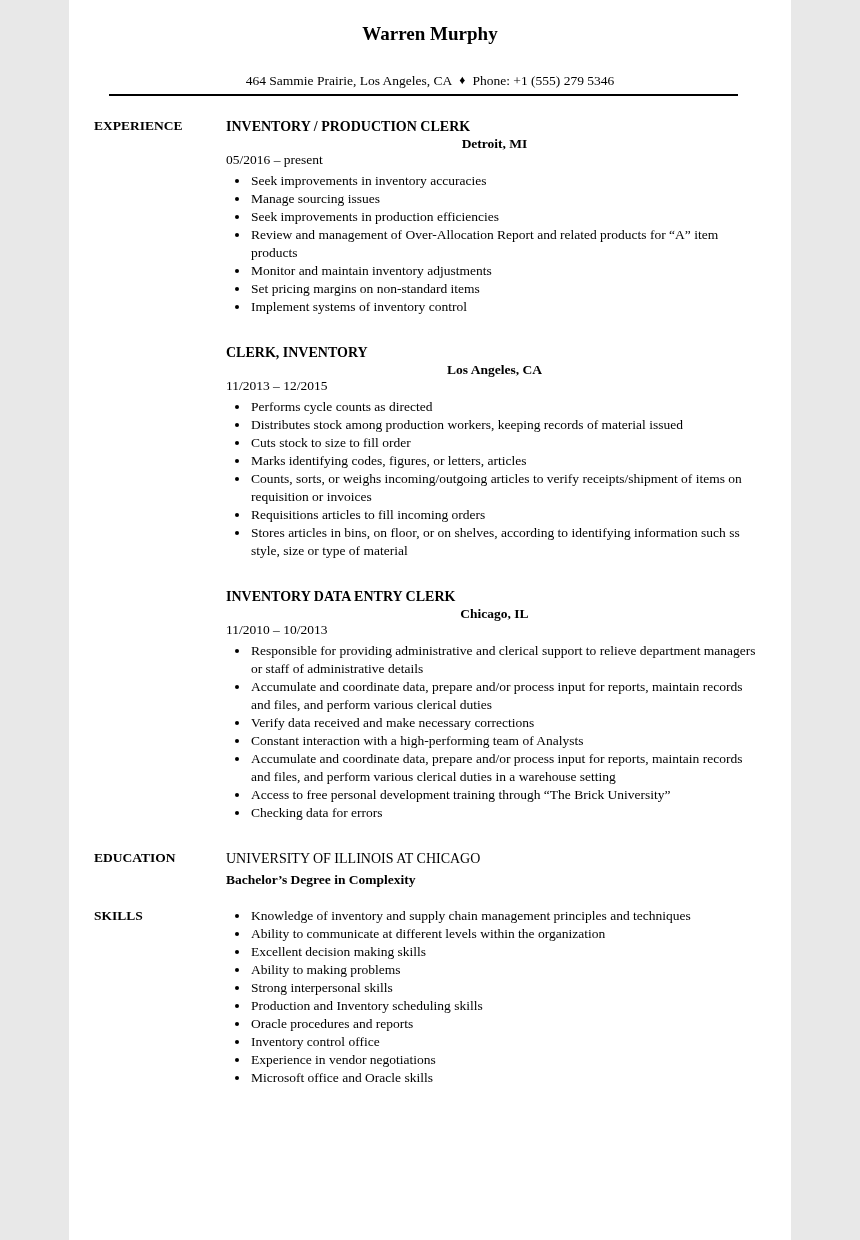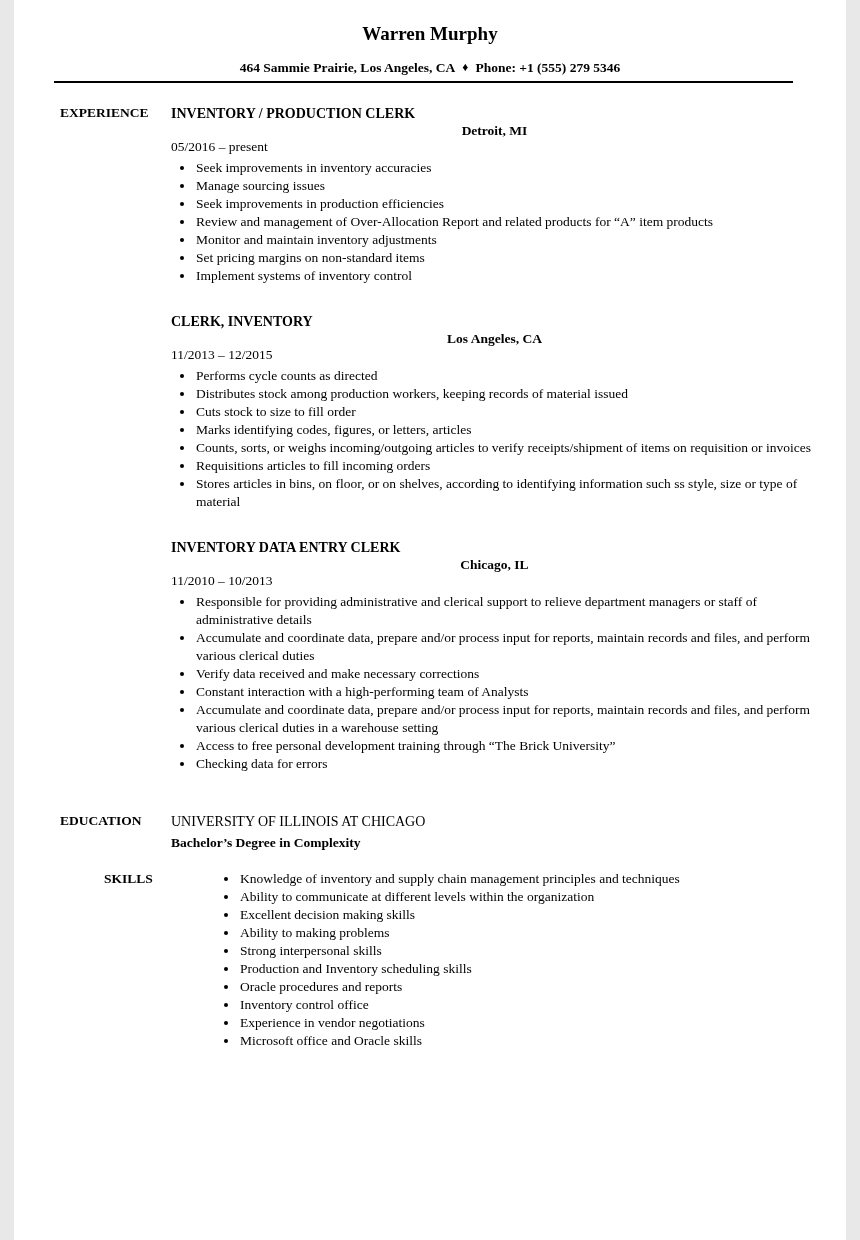--- a/index.html
+++ b/index.html
@@ -2,43 +2,43 @@
 <html><head>
 <meta charset="utf-8">
 <style>
   html, body {
     margin: 0;
     padding: 0;
     background: #e8e8e8;
   }
   .page {
     position: relative;
-    width: 832px;
+    width: 722px;
     height: 1240px;
     margin: 0 auto;
     background: #ffffff;
     color: #000000;
     font-family: "Liberation Serif", "DejaVu Serif", serif;
     box-sizing: border-box;
     padding-top: 22px;
     overflow: hidden;
   }
   
   .header { text-align: center; }
   .name {
     font-size: 19px;
     font-weight: bold;
     line-height: 24px;
     margin: 0;
   }
   .contact {
     font-size: 13.5px;
-    font-weight: bold;
+    font-weight: normal;
     line-height: 17px;
-    margin-top: 13px;
+    margin-top: 26px;
   }
   .contact .sep {
     display: inline-block;
     margin: 0 7px;
     font-size: 12px;
     vertical-align: 1px;
   }
   .rule {
     height: 0;
     border-bottom: 2px solid #000;
@@ -47,33 +47,33 @@
   
   .section {
     display: flex;
     align-items: flex-start;
   }
   .section.first { margin-top: 21px; }
   .label-col {
     width: 157px;
     min-width: 157px;
     box-sizing: border-box;
-    padding-left: 46px;
+    padding-left: 25px;
     font-weight: bold;
     font-size: 13.5px;
     line-height: 18px;
   }
   .content-col {
     flex: 1;
     box-sizing: border-box;
     padding-right: 28px;
     font-size: 13.5px;
   }
   .job { margin-bottom: 27px; }
-  .job:last-child { margin-bottom: 12px; }
+  .job:last-child { margin-bottom: 0; }
   .job-title {
     font-size: 14px;
     font-weight: bold;
     line-height: 19px;
     margin: 0;
   }
   .job-location {
     font-weight: bold;
     line-height: 16px;
     text-align: center;
@@ -95,21 +95,21 @@
     font-size: 14px;
     font-weight: normal;
     line-height: 19px;
     margin: 0;
   }
   .degree {
     font-weight: bold;
     line-height: 16px;
     margin-top: 4px;
   }
-  .skills-section { margin-top: 19px; margin-left: 44px; }
+  .skills-section { margin-top: 19px; }
   .skills-section ul.bullets { margin-top: 0; }
 </style>
 </head>
 <body>
 
 <div class="page">
 
   <div class="header">
     <div class="name">Warren Murphy</div>
     <div class="contact">

